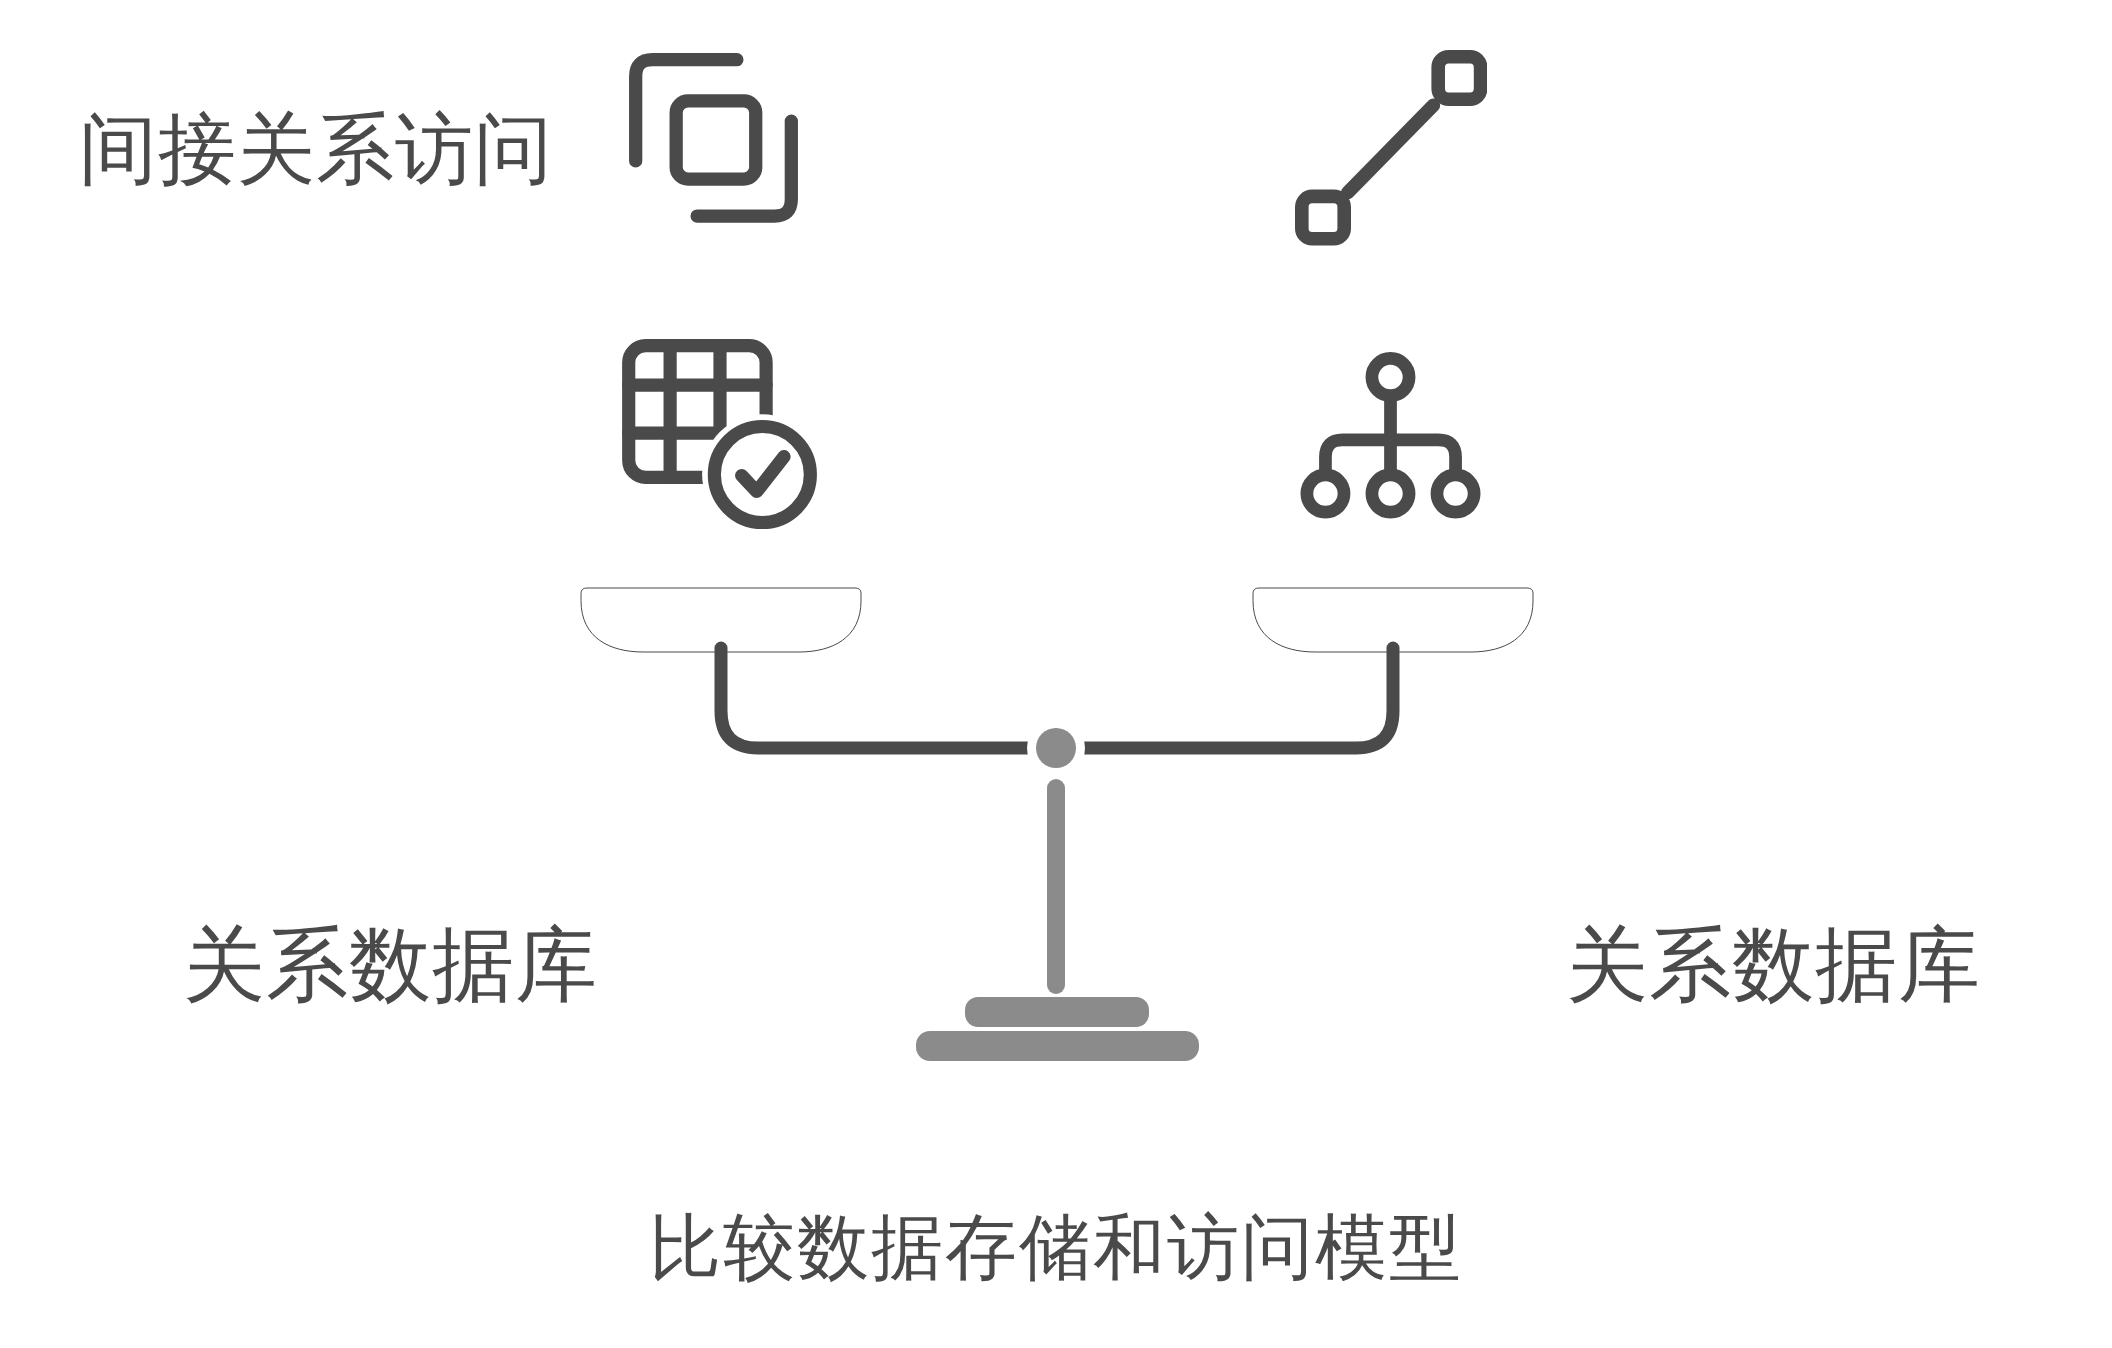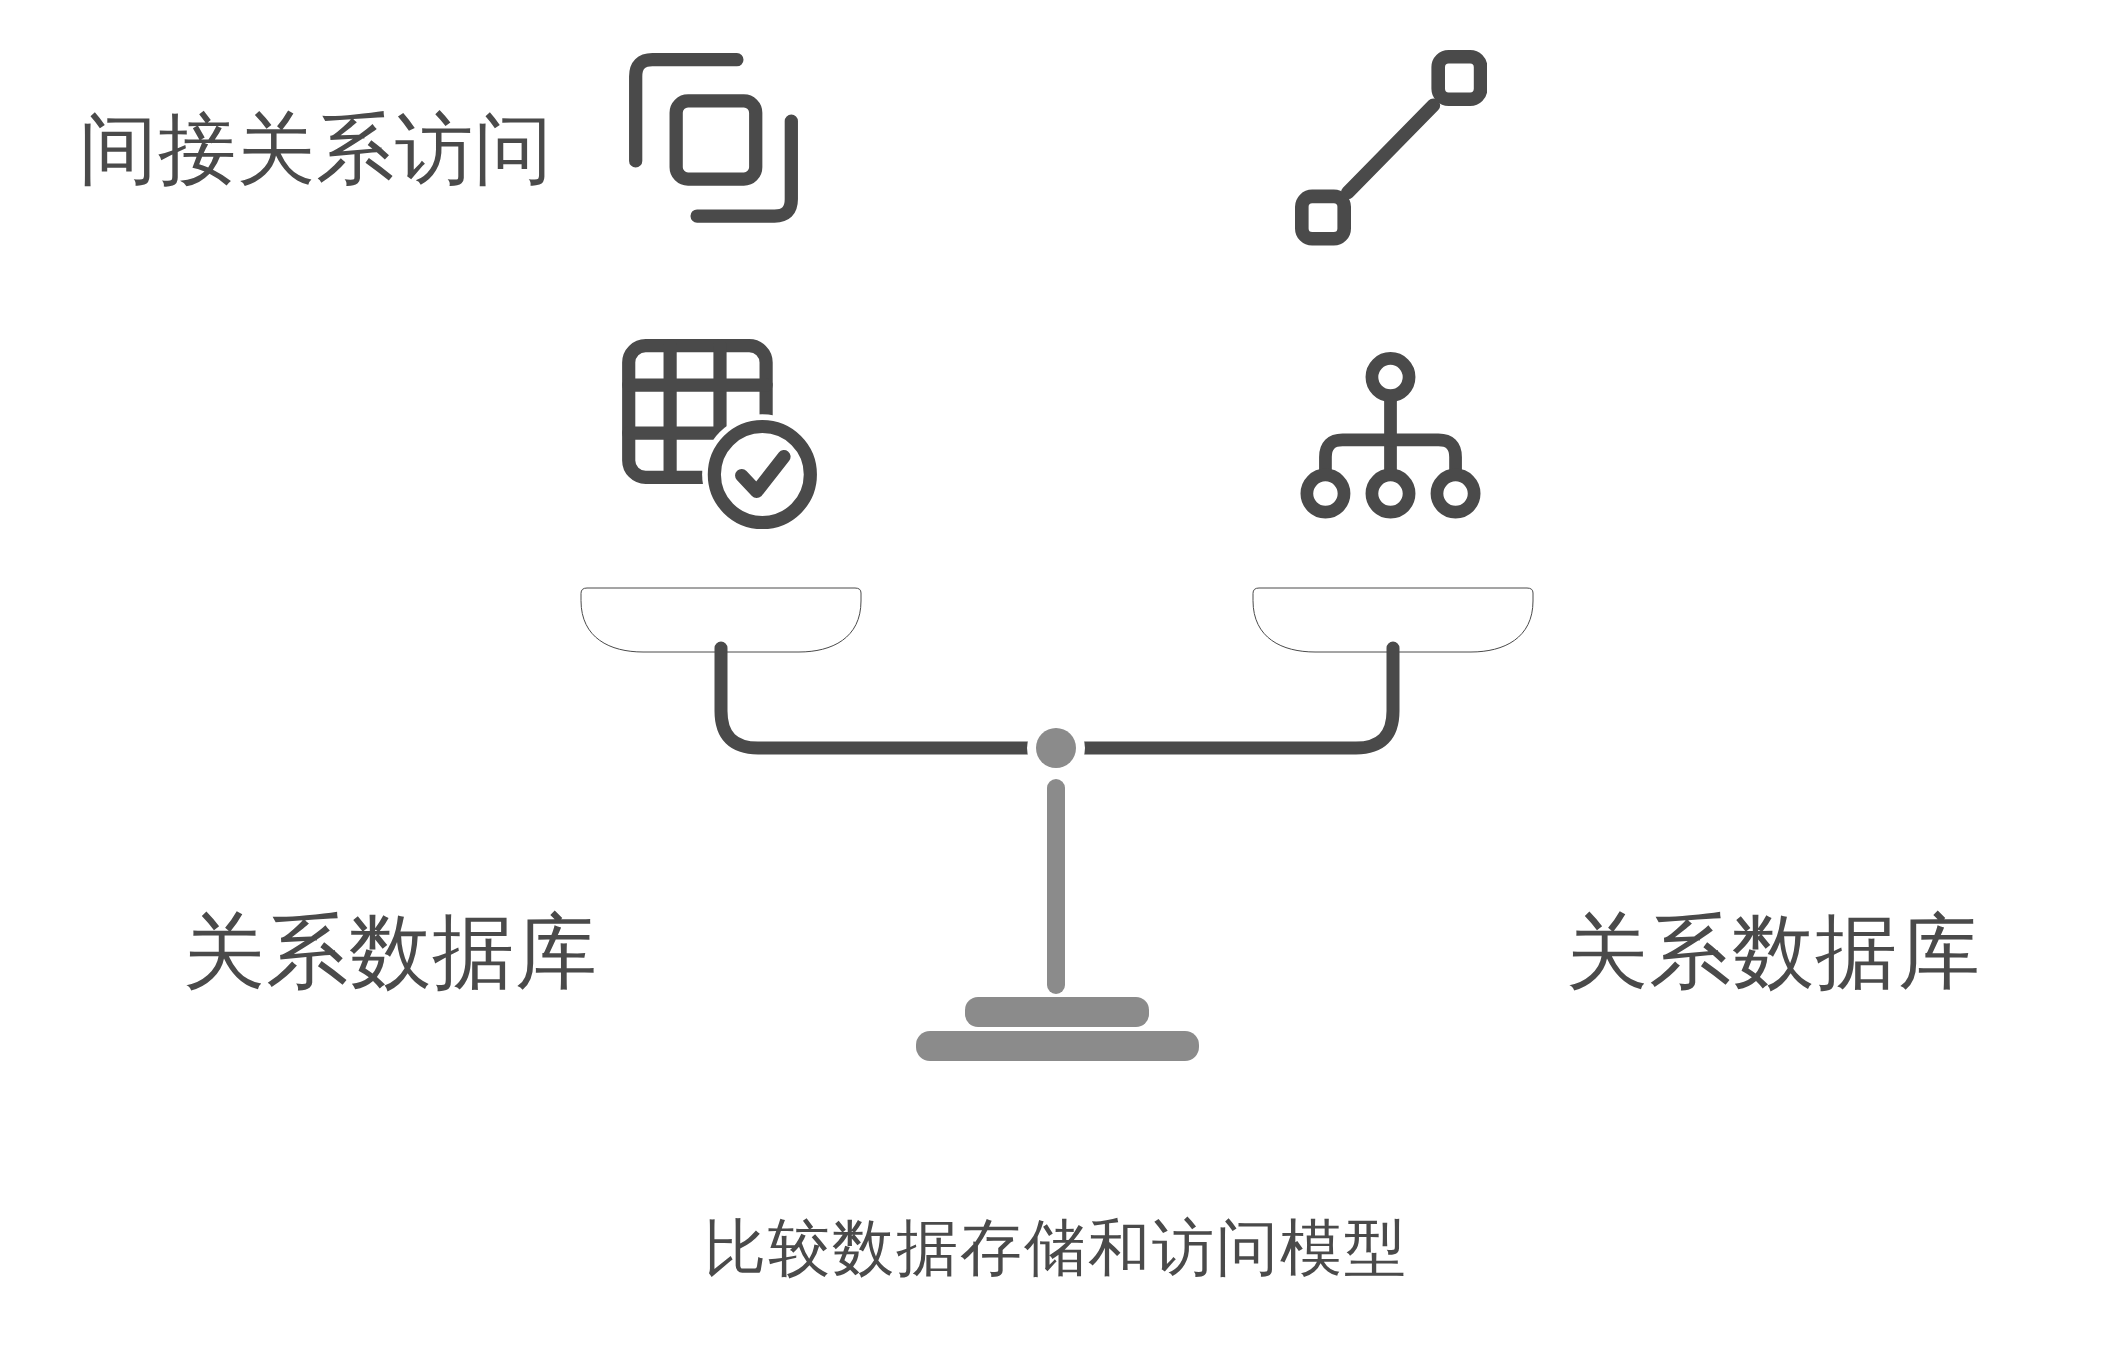--- a/index.html
+++ b/index.html
@@ -12,26 +12,26 @@
   }
   .lbl{
     position:absolute;
     color:#4A4A4A;
     font-weight:500;
     white-space:nowrap;
     transform:translateY(-50%);
     letter-spacing:1px;
   }
   .row-lbl{font-size:78px;}
-  .cat-lbl{font-size:82px;}
+  .cat-lbl{font-size:82px;margin-top:13px;}
   .title-lbl{
     position:absolute;
     color:#4A4A4A;
     font-weight:500;
-    font-size:62px;
+    font-size:72px;
     white-space:nowrap;
     transform:translate(-50%,-50%);
     letter-spacing:2px;
   }
   .icon{position:absolute;}
   .icon path,.icon rect.stroked,.icon line,.icon circle.stroked{
     fill:none;stroke:#4A4A4A;stroke-linecap:round;stroke-linejoin:round;
   }
   svg{display:block;}
 </style>

